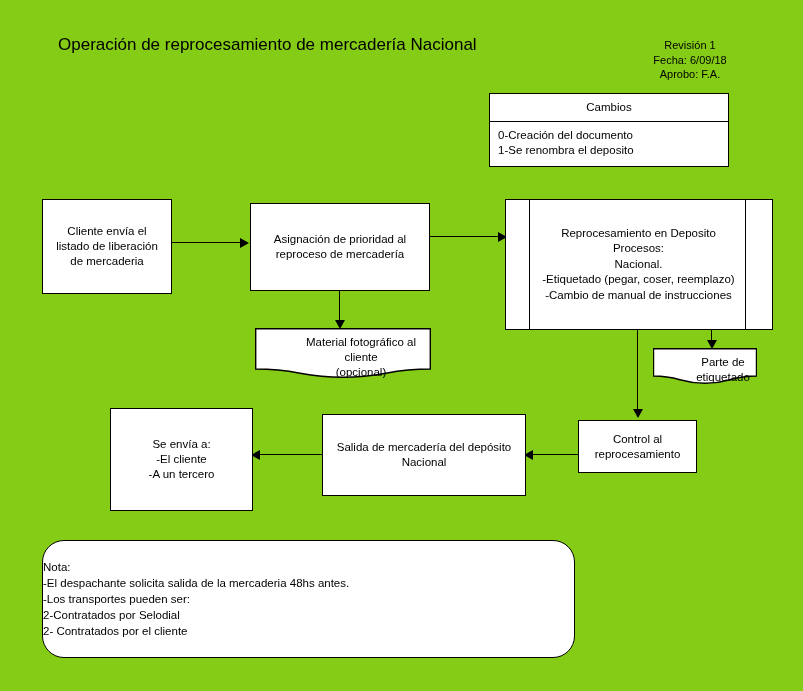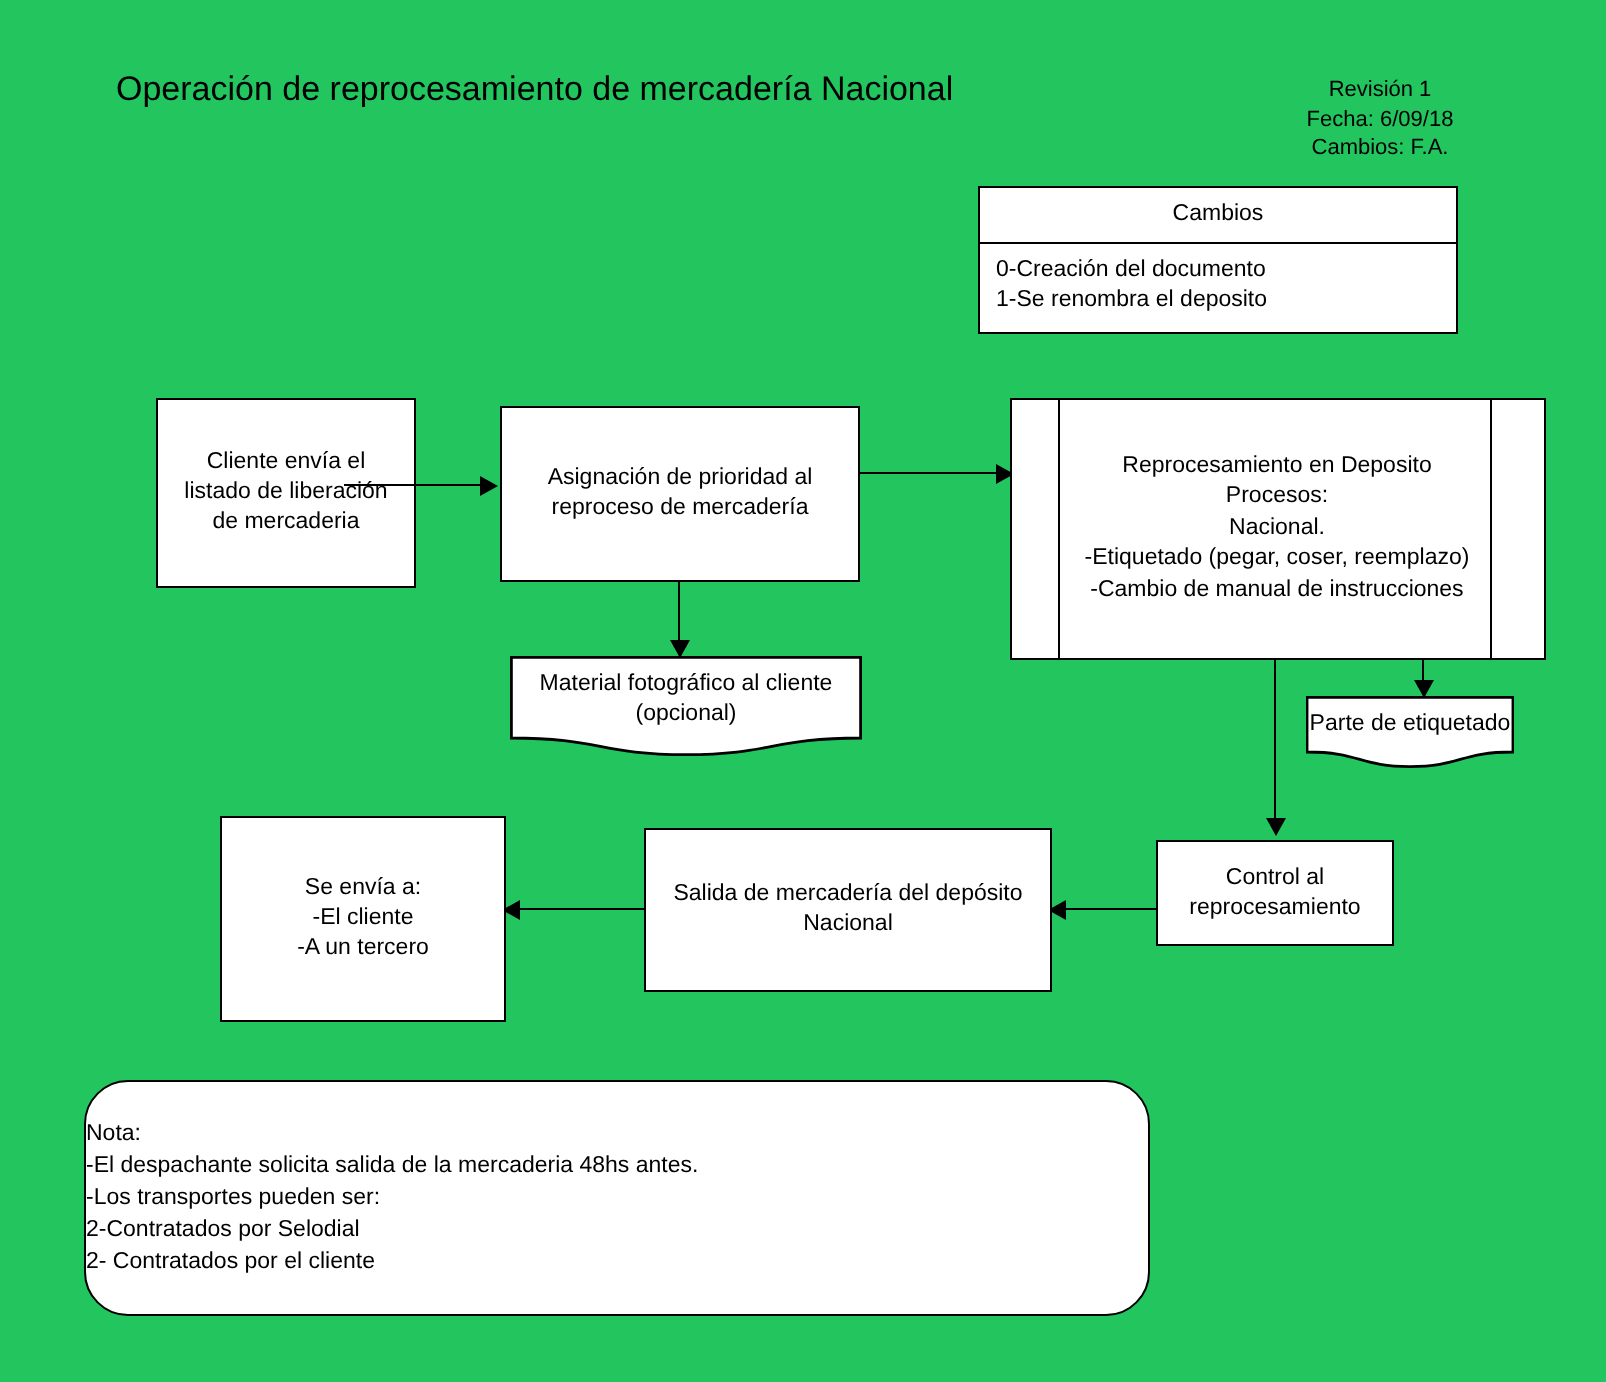--- a/index.html
+++ b/index.html
@@ -8,21 +8,21 @@
     background: #ffffff;
   }
   body {
     font-family: "Liberation Sans", sans-serif;
     color: #000000;
   }
   #canvas {
     position: relative;
     width: 803px;
     height: 691px;
-    background: #22c55e;
+    background: #84cc16;
     overflow: hidden;
   }
   .abs { position: absolute; }
 
   
   #page-title {
     left: 58px;
     top: 34px;
     font-size: 17px;
     line-height: 22px;
@@ -115,20 +115,21 @@
   
   .doc-shape { position: absolute; }
   .doc-shape svg { display: block; width: 100%; height: 100%; }
   .doc-shape .doc-text {
     position: absolute;
     left: 0; right: 0;
     top: 0;
     text-align: center;
     font-size: 11.5px;
     line-height: 15px;
+    padding-left: 36px;
   }
 
   
   #nota-box {
     left: 42px;
     top: 540px;
     width: 533px;
     height: 118px;
     border: 1.4px solid #000;
     border-radius: 22px;
@@ -172,32 +173,32 @@
 </head>
 <body>
 
 <div id="canvas">
 
   <div class="abs" id="page-title">Operación de reprocesamiento de mercadería Nacional</div>
 
   <div class="abs" id="revision-block">
     <div>Revisión 1</div>
     <div>Fecha: 6/09/18</div>
-    <div>Cambios: F.A.</div>
+    <div>Aprobo: F.A.</div>
   </div>
 
   <div class="abs" id="cambios-table">
     <div id="cambios-header">Cambios</div>
     <div id="cambios-body">
       <div>0-Creación del documento</div>
       <div>1-Se renombra el deposito</div>
     </div>
   </div>
 
-  <div class="abs proc-box" style="left:42px; top:199px; width:130px; height:95px;margin-left:36px;">
+  <div class="abs proc-box" style="left:42px; top:199px; width:130px; height:95px;">
     <div class="txt">
       <div>Cliente envía el</div>
       <div>listado de liberación</div>
       <div>de mercaderia</div>
     </div>
   </div>
 
   <div class="conn h abs" style="left:172px; top:242px; width:70px;"></div>
   <div class="arrow right abs" style="left:240px; top:238px;"></div>
 

